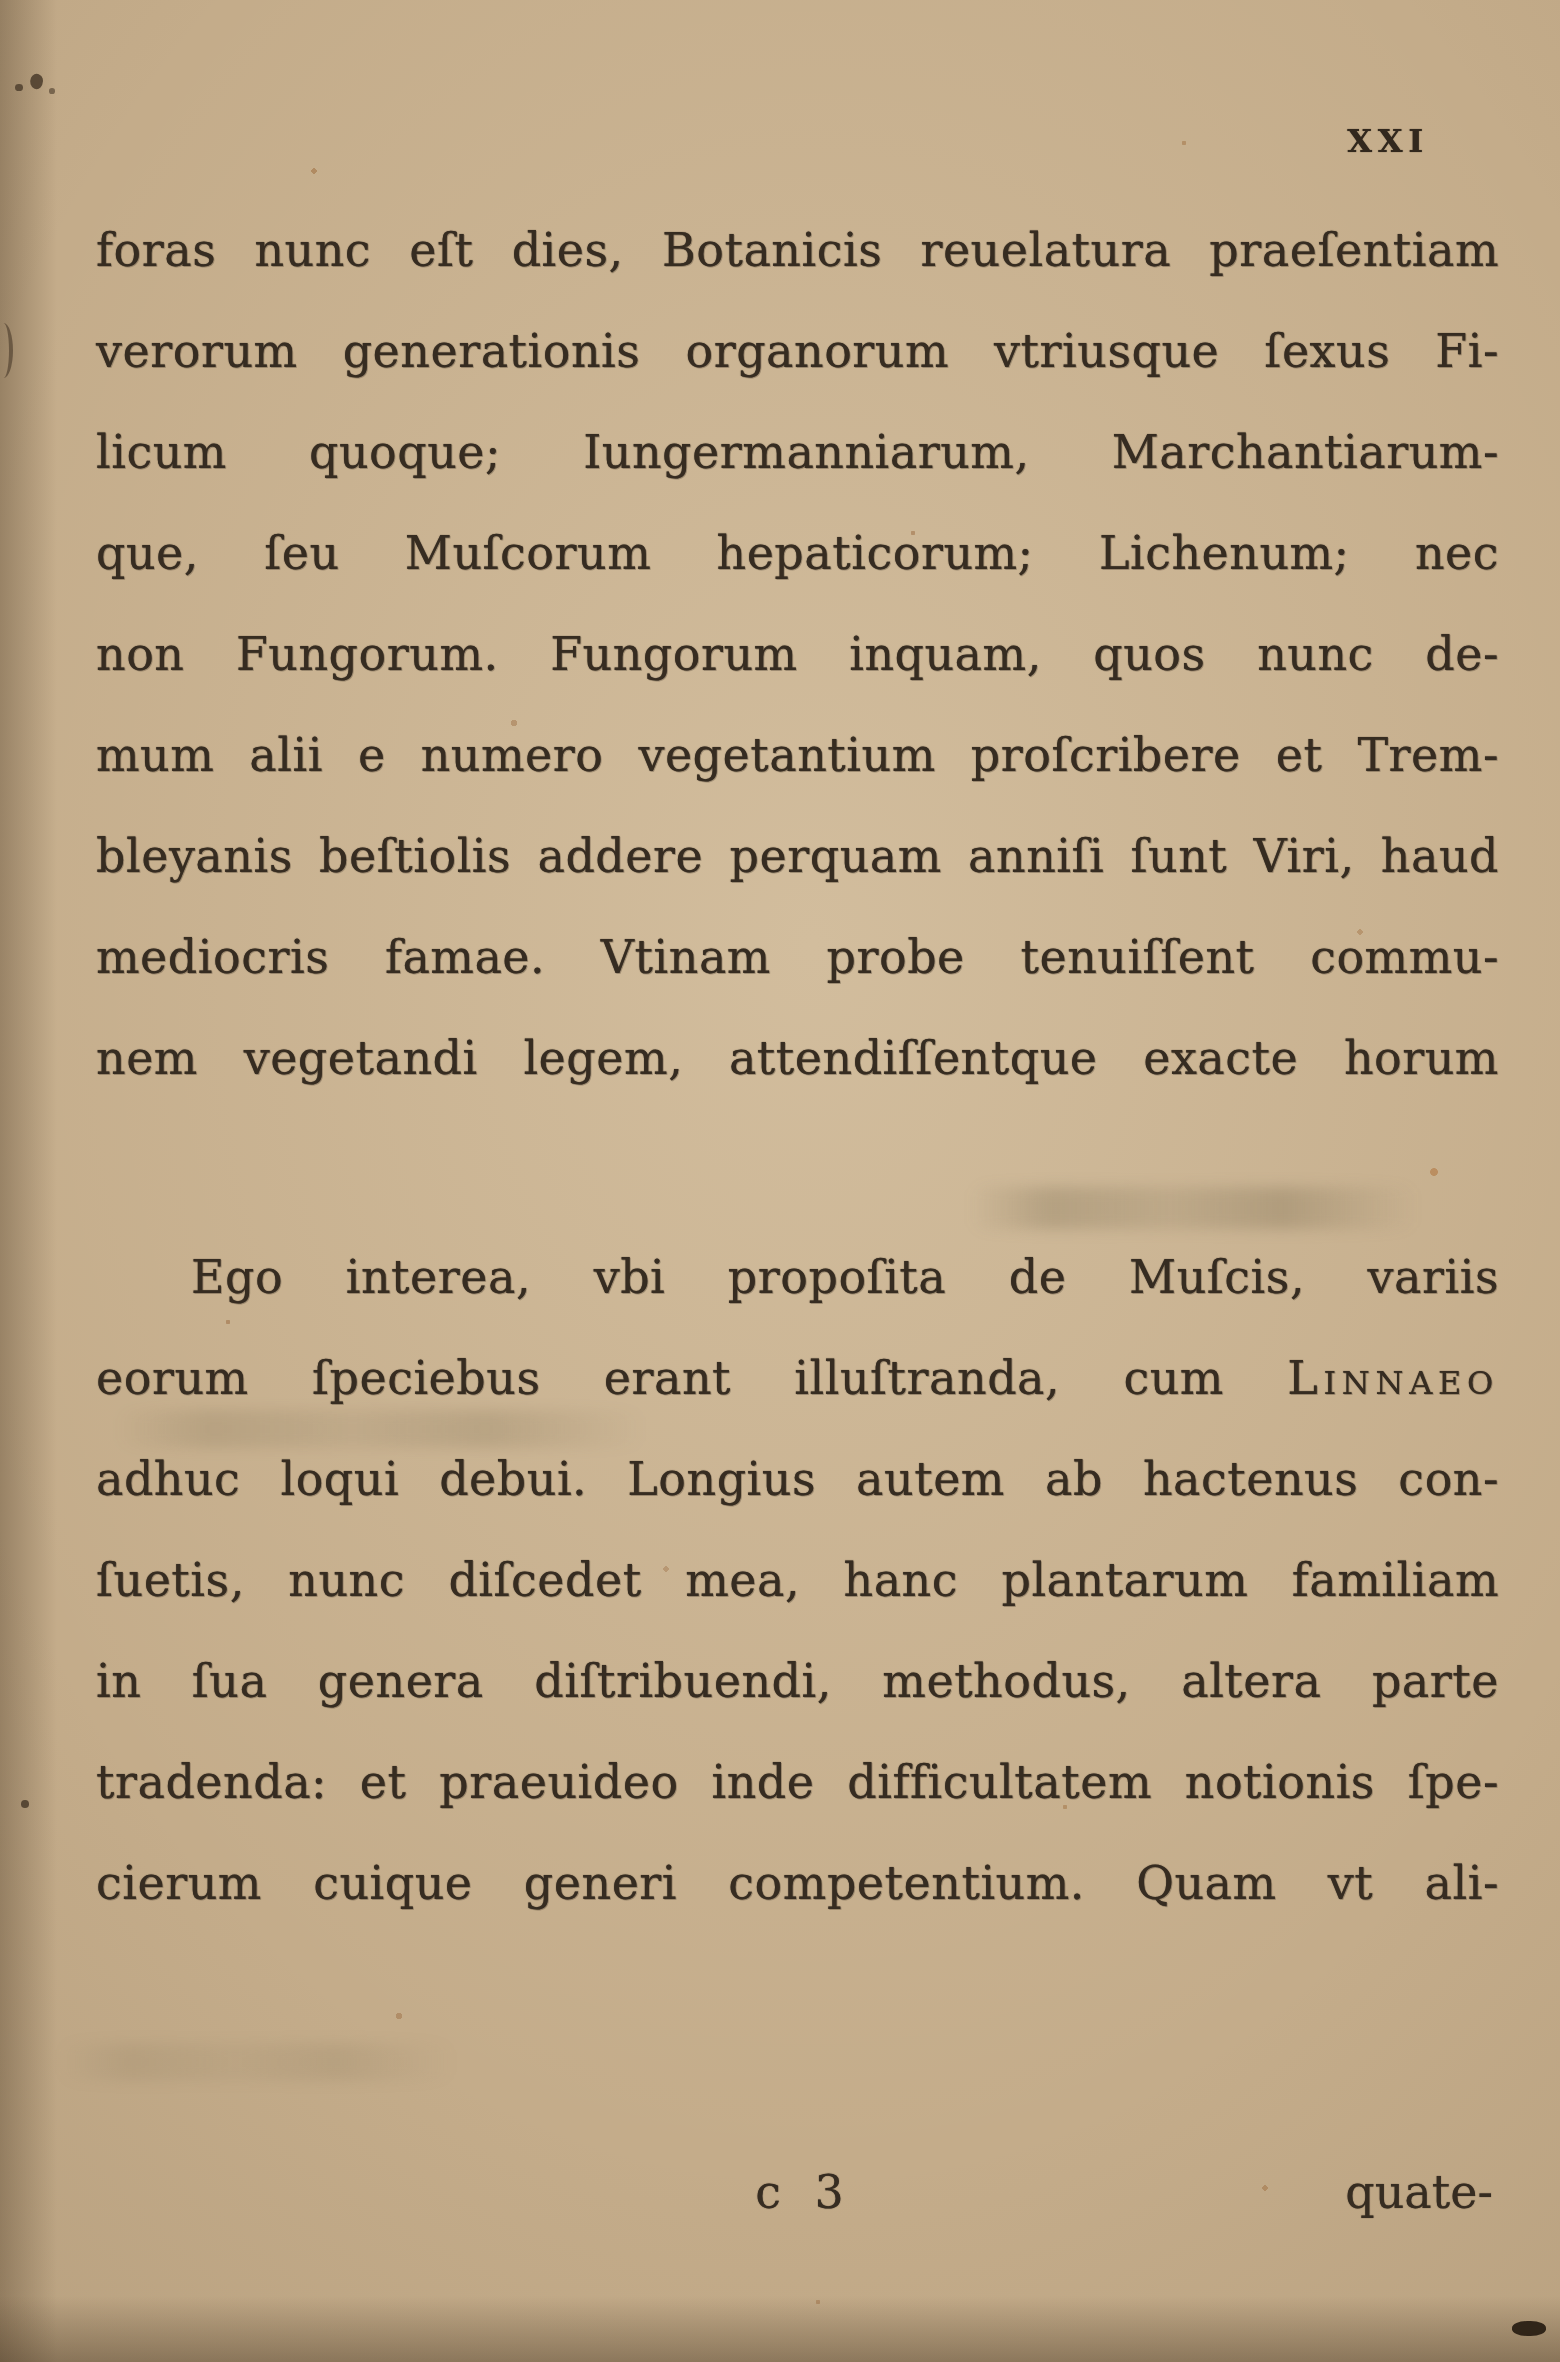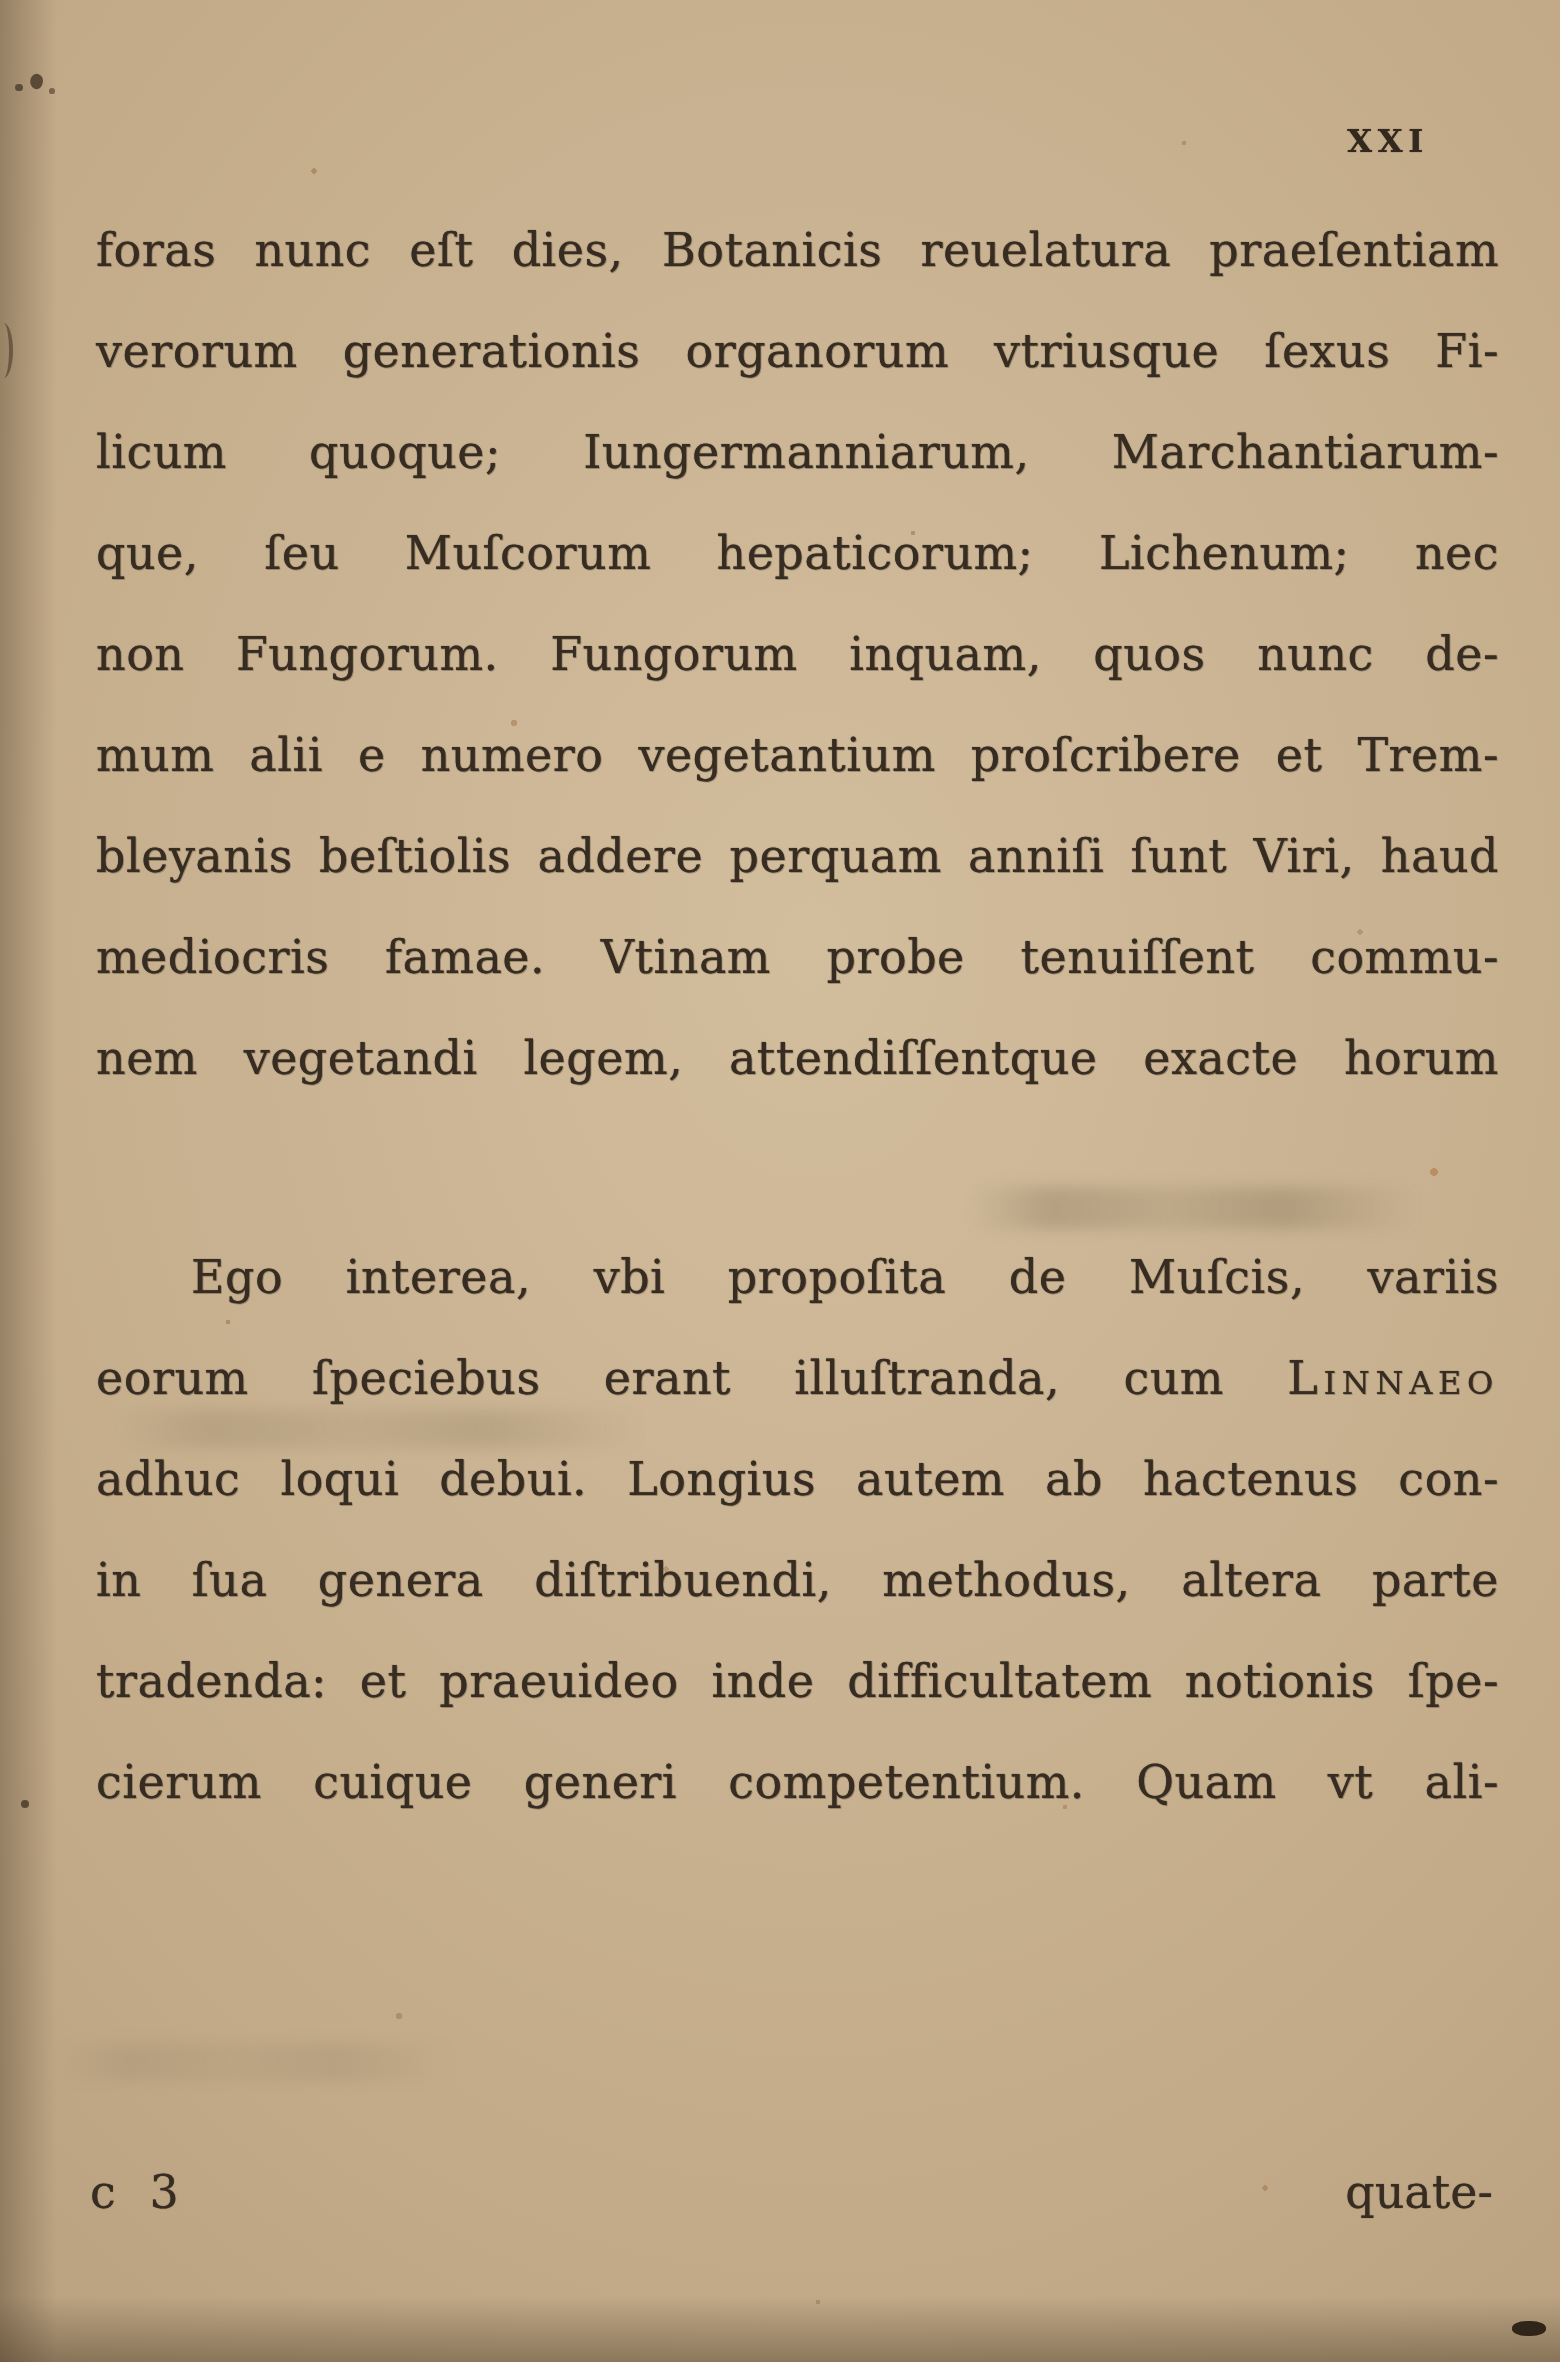--- a/index.html
+++ b/index.html
@@ -82,21 +82,22 @@
     position: absolute;
     left: 90px;
     top: 2142px;
     width: 1403px;
     height: 101px;
     line-height: 101px;
     font-size: 46px;
   }
   .sig {
     position: absolute;
-    left: 0; right: 0;
+    left: 16px; right: 0;
+    text-align: center;
     word-spacing: 19px;
     text-shadow: 0 0 1.1px rgba(54,44,33,.85);
   }
   .catch {
     position: absolute;
     right: 0;
     text-shadow: 0 0 1.1px rgba(54,44,33,.85);
   }
 
   
@@ -140,20 +141,21 @@
         <div class="line">non Fungorum. Fungorum inquam, quos nunc de-</div>
         <div class="line">mum alii e numero vegetantium proſcribere et Trem-</div>
         <div class="line">bleyanis beſtiolis addere perquam anniſi ſunt Viri, haud</div>
         <div class="line">mediocris famae. Vtinam probe tenuiſſent commu-</div>
         <div class="line">nem vegetandi legem, attendiſſentque exacte horum</div>
       </div>
     <div class="para para2">
         <div class="line indent">Ego interea, vbi propoſita de Muſcis, variis</div>
         <div class="line">eorum ſpeciebus erant illuſtranda, cum <span class="sc">Linnaeo</span></div>
         <div class="line">adhuc loqui debui. Longius autem ab hactenus con-</div>
+        <div class="line">ſuetis, nunc diſcedet mea, hanc plantarum familiam</div>
         <div class="line">in ſua genera diſtribuendi, methodus, altera parte</div>
         <div class="line">tradenda: et praeuideo inde difficultatem notionis ſpe-</div>
         <div class="line">cierum cuique generi competentium. Quam vt ali-</div>
       </div>
   </div>
 
   <div class="footer">
     <div class="sig">c 3</div>
     <div class="catch">quate-</div>
   </div>

